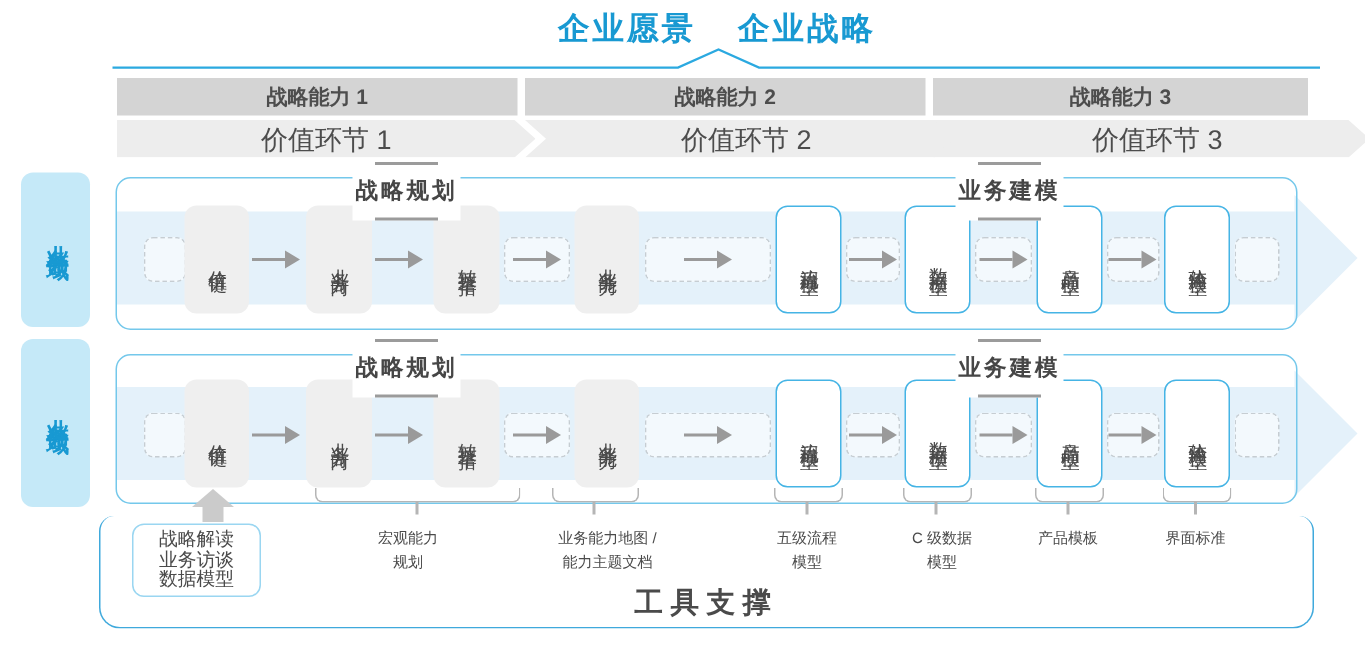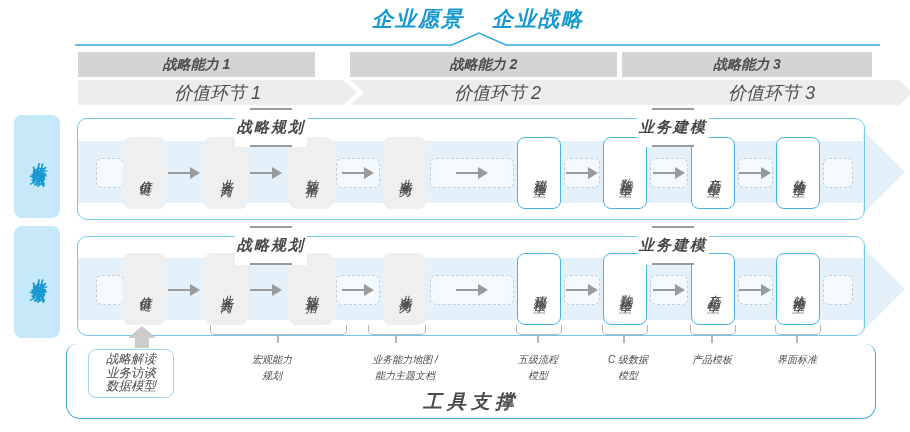--- a/index.html
+++ b/index.html
@@ -1,17 +1,17 @@
 <!DOCTYPE html>
 <html><head>
 <meta charset="utf-8">
 <style>
   html,body{margin:0;padding:0;background:#fff;}
   .stage{position:relative;width:910px;height:432px;background:#fff;overflow:hidden;
-         font-family:"Liberation Sans","DejaVu Sans",sans-serif;color:#4a4a4a;font-style:italic;}
+         font-family:"Liberation Sans","DejaVu Sans",sans-serif;color:#4a4a4a;}
   
   .header{position:absolute;top:5px;left:0;width:100%;display:flex;justify-content:center;
           gap:28px;padding-left:46px;box-sizing:border-box;font-size:21px;font-weight:bold;
           color:#1899d2;letter-spacing:2px;}
   .peakline{position:absolute;top:0;left:0;}
   
   .cap-bar{position:absolute;top:52px;height:25px;background:#d4d4d4;display:flex;
            align-items:center;justify-content:center;font-size:14px;font-weight:bold;color:#4d4d4d;}
   
   .chev{position:absolute;top:80px;height:25px;background:#ededed;display:flex;align-items:center;
@@ -72,21 +72,21 @@
 <div class="stage">
 
   <div class="header">
     <span>企业愿景</span>
     <span>企业战略</span>
   </div>
   <svg class="peakline" width="910" height="50">
     <path d="M75 45 H452 L479 33 L506 45 H880" fill="none" stroke="#2ba9e0" stroke-width="1.5"></path>
   </svg>
 
-  <div class="cap-bar" style="left:78px;width:237px;">
+  <div class="cap-bar" style="left:78px;width:267px;">
       <span>战略能力 1</span>
     </div>
   <div class="cap-bar" style="left:350px;width:267px;">
       <span>战略能力 2</span>
     </div>
   <div class="cap-bar" style="left:622px;width:250px;">
       <span>战略能力 3</span>
     </div>
 
   <div class="chev first" style="left:78px;width:279px;">

